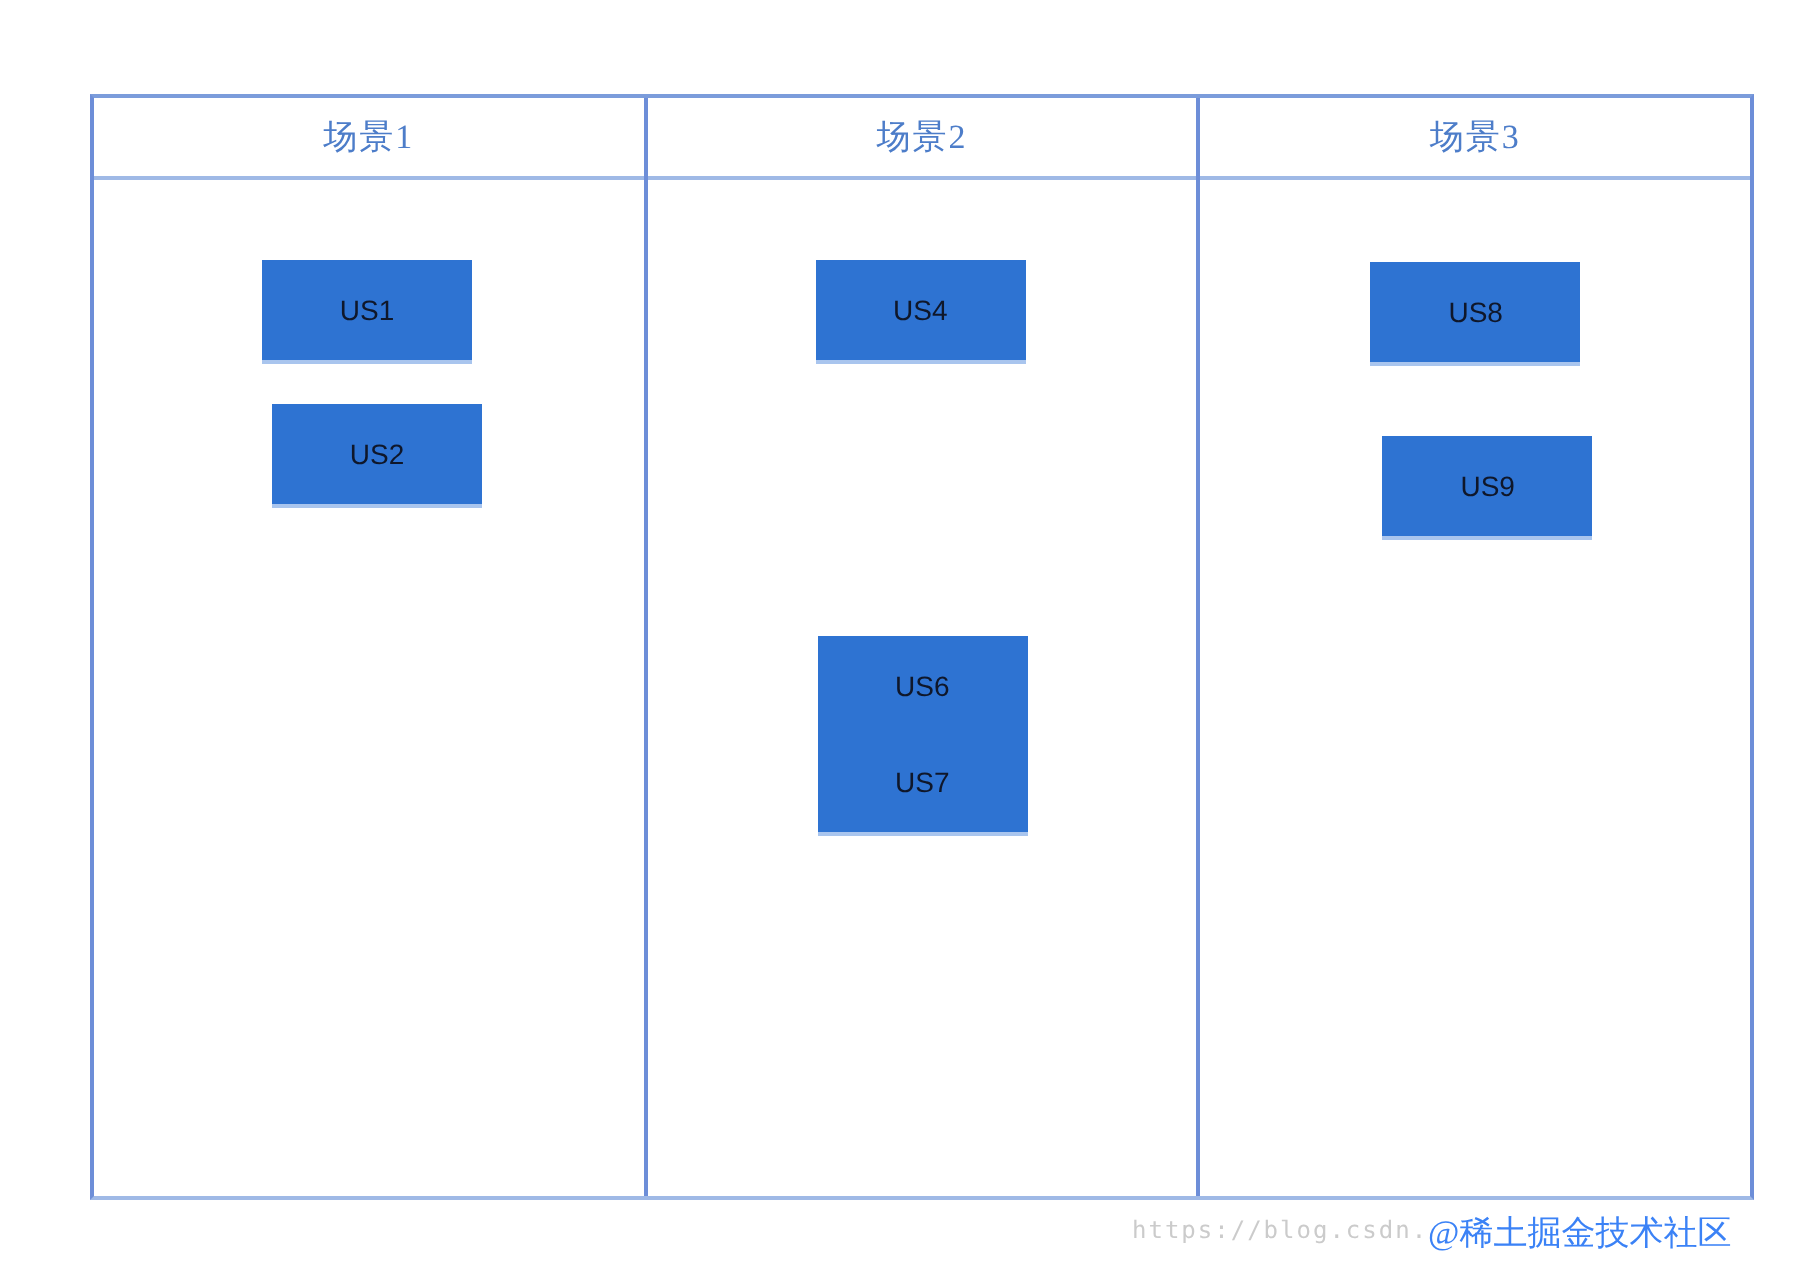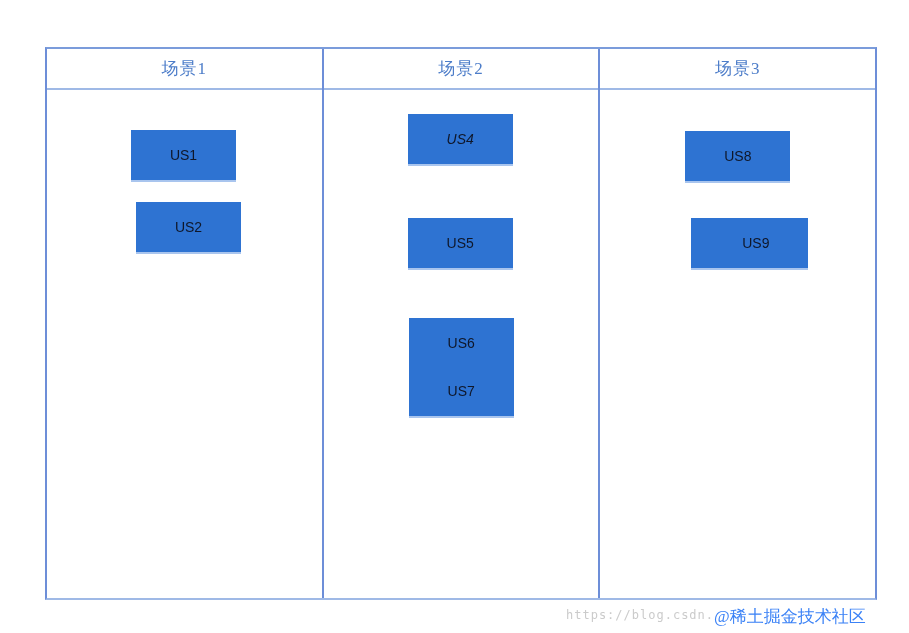--- a/index.html
+++ b/index.html
@@ -98,32 +98,31 @@
       <div class="column-header">场景1</div>
       <div class="column-body">
         <div class="card" style="left:84px; top:40px;">US1</div>
         <div class="card" style="left:89px; top:112px;">US2</div>
       </div>
     </div>
 
     <div class="column">
       <div class="column-header">场景2</div>
       <div class="column-body">
-        <div class="card" style="left:84px; top:24px;font-style:italic;">US4</div>
-        <div class="card" style="left:84px; top:128px;">US5</div>
+        <div class="card" style="left:84px; top:40px;">US4</div>
         <div class="card" style="left:85px; top:200px;margin-top:28px;">US6</div>
         <div class="card" style="left:85px; top:276px;">US7</div>
       </div>
     </div>
 
     <div class="column">
       <div class="column-header">场景3</div>
       <div class="column-body">
         <div class="card" style="left:85px; top:41px;">US8</div>
-        <div class="card" style="left:91px; top:128px;padding-left:12px;">US9</div>
+        <div class="card" style="left:91px; top:128px;">US9</div>
       </div>
     </div>
 
   </div>
 
   <div class="watermark"><span class="wm-url">https://blog.csdn.</span><span class="wm-badge">@稀土掘金技术社区</span></div>
 
 </div>
 
 </body></html>

